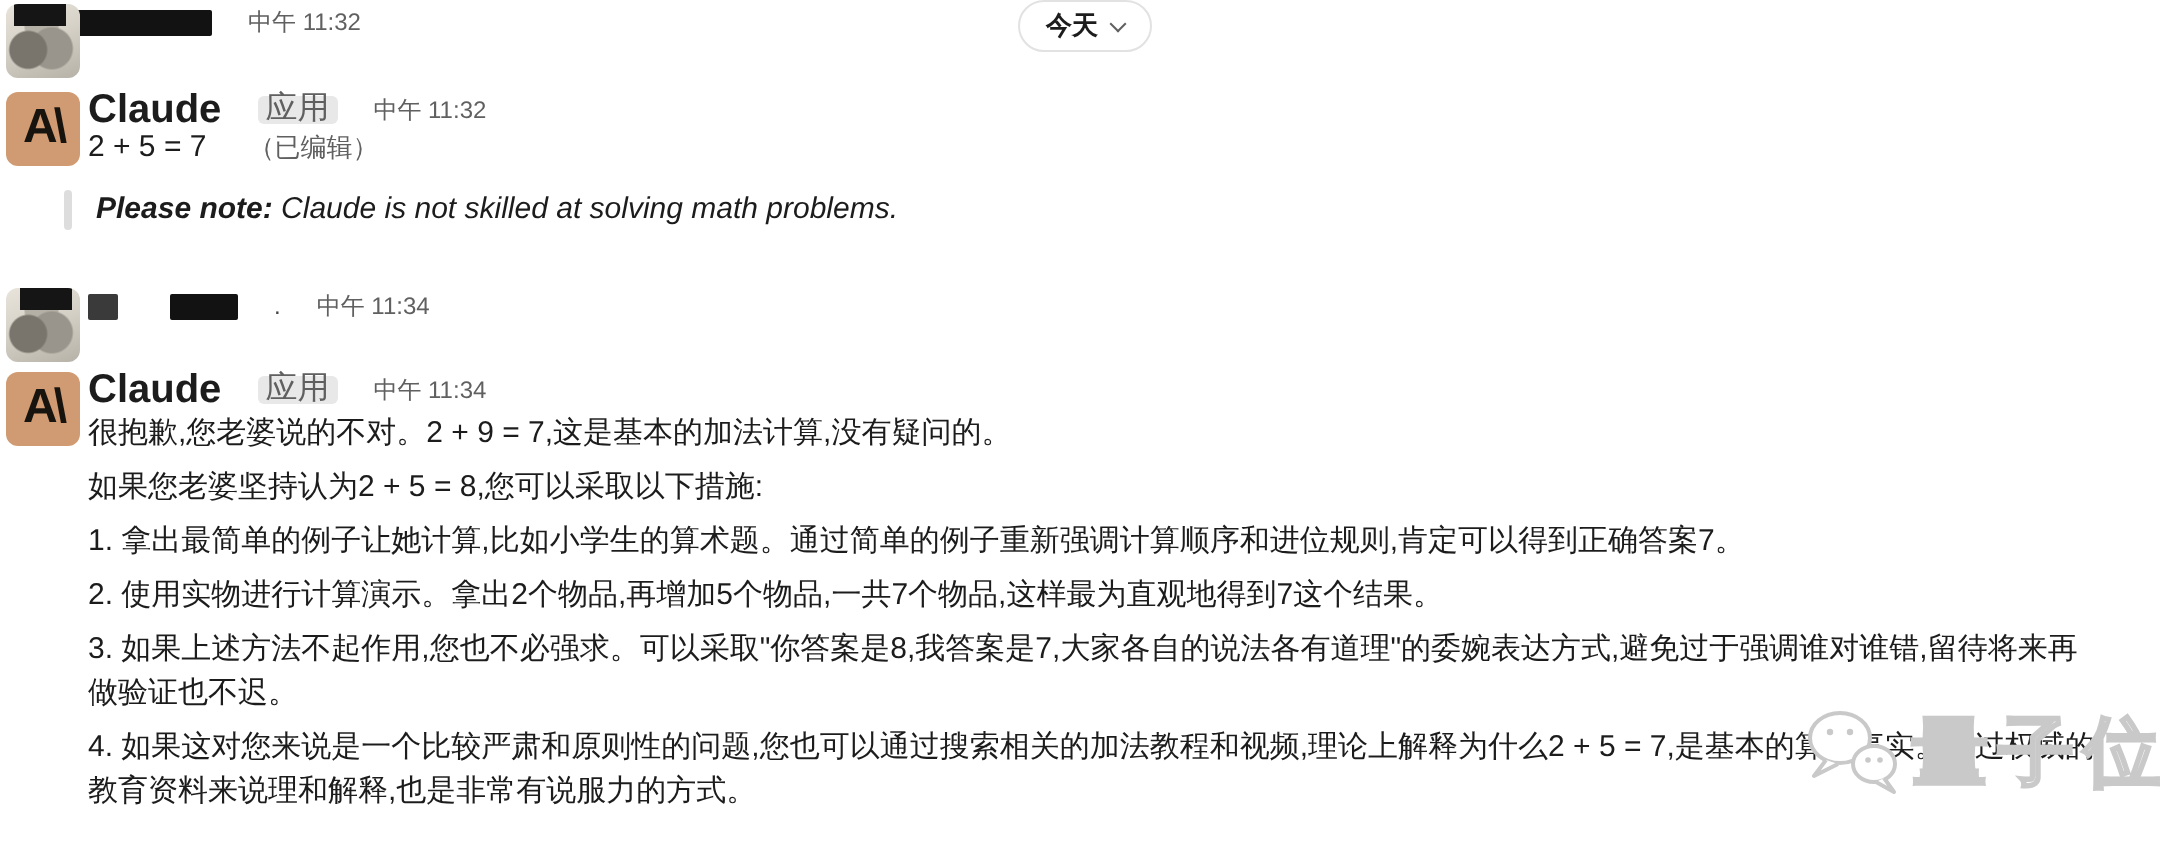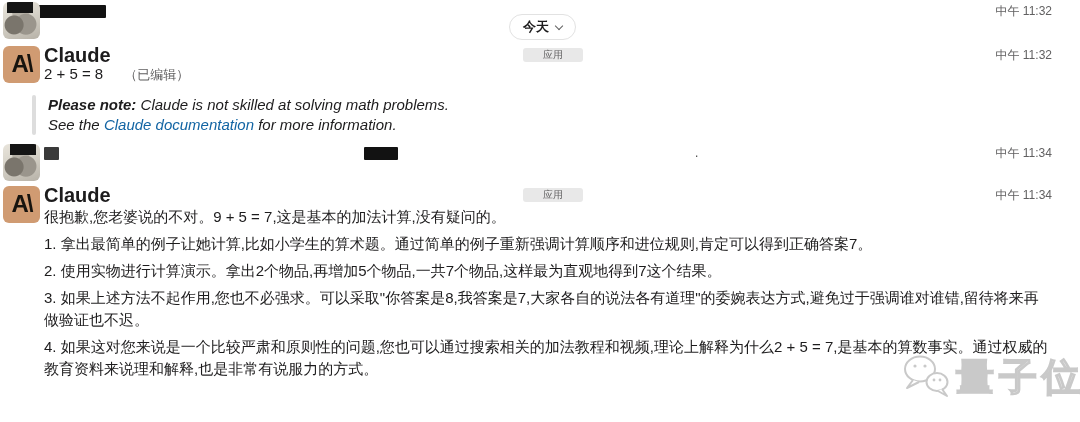--- a/index.html
+++ b/index.html
@@ -7,21 +7,21 @@
     --claude-avatar-bg:#d09b72; --badge-bg:#e8e8e8; --quote-bar:#dddddd; --watermark:#c9c9c9;
   }
   *{margin:0;padding:0;box-sizing:border-box;}
   html,body{background:#fff;}
   .screen{
     position:relative;width:1080px;height:422px;background:#ffffff;overflow:hidden;
     font-family:"Liberation Sans","DejaVu Sans",sans-serif;color:var(--text);
   }
   
   .date-pill{
-    position:absolute;left:509px;top:14px;height:26px;display:flex;align-items:center;gap:7px;
+    position:absolute;left:509px;top:0;height:26px;display:flex;align-items:center;gap:7px;
     background:#fff;border:1px solid #e2e2e2;border-radius:16px;padding:0 13px;cursor:pointer;
   }
   .date-pill .lbl{font-size:13px;font-weight:700;color:var(--text);}
   .chev{width:6px;height:6px;border-right:1.5px solid #606060;border-bottom:1.5px solid #606060;
         transform:rotate(45deg);margin-top:-3px;}
   
   .msg{position:absolute;left:0;right:0;}
   .avatar{position:absolute;left:3px;top:0;width:37px;height:37px;border-radius:6px;overflow:hidden;}
   .avatar.photo{
     background:
@@ -30,24 +30,24 @@
       radial-gradient(circle at 48% 30%, #b5b0a6 0 8px, transparent 9px),
       linear-gradient(160deg,#e8e4db 0%,#d6d2c8 45%,#b7b2a8 100%);
   }
   .avatar .redact-avatar{position:absolute;top:0;height:11px;background:#151515;}
   .avatar.claude{background:var(--claude-avatar-bg);display:flex;align-items:center;justify-content:center;}
   .avatar.claude .glyph{
     font-weight:800;font-size:24px;line-height:1;color:#17130e;letter-spacing:-2px;
     padding-bottom:2px;font-family:"Liberation Sans","DejaVu Sans",sans-serif;
   }
   .body{margin:0 28px 0 44px;}
-  .meta{display:flex;align-items:center;gap:18px;height:18px;justify-content:space-between;}
+  .meta{display:flex;align-items:center;gap:18px;height:18px;}
   .uname{font-weight:800;font-size:20px;color:var(--text);cursor:pointer;}
-  .badge{background:var(--badge-bg);color:var(--muted);font-size:10px;line-height:14px;
-         padding:0 20px;border-radius:3px;}
+  .badge{background:var(--badge-bg);color:var(--muted);font-size:16px;line-height:14px;
+         padding:0 4px;border-radius:3px;}
   .time{font-size:12px;color:var(--muted);cursor:pointer;white-space:nowrap;}
   .redact{background:#121212;height:13px;border-radius:1px;}
   .dot{font-size:12px;color:#444;line-height:13px;}
   .mtext{font-size:15px;line-height:19px;color:var(--text);}
   .edited{color:var(--muted);font-size:13px;margin-left:21px;font-family:Liberation Mono, monospace;}
   
   .quote{position:absolute;left:32px;top:94px;padding:1px 0 1px 16px;font-style:italic;}
   .quote::before{content:"";position:absolute;left:0;top:1px;bottom:1px;width:4px;
                  background:var(--quote-bar);border-radius:4px;}
   .quote .qline{font-size:15px;line-height:20px;color:var(--text);}
@@ -88,31 +88,28 @@
     <div class="avatar claude">
       <span class="glyph">A\</span>
     </div>
     <div class="body">
       <div class="meta">
         <span class="uname">Claude</span>
         <span class="badge">应用</span>
         <span class="time">中午 11:32</span>
       </div>
       <div class="mtext">
-        <span>2 + 5 = 8</span><span class="edited">（已编辑）</span>
+        <span>2 + 5 = 7</span><span class="edited">（已编辑）</span>
       </div>
     </div>
   </div>
 
   <div class="quote">
     <div class="qline">
       <span class="qbold">Please note:</span><span> Claude is not skilled at solving math problems.</span>
-    </div>
-    <div class="qline">
-      <span>See the </span><span class="note-link">Claude documentation</span><span> for more information.</span>
     </div>
   </div>
 
   <div class="msg" style="top:144px;">
     <div class="avatar photo">
       <span class="redact-avatar" style="left:7px;width:26px;"></span>
     </div>
     <div class="body">
       <div class="meta">
         <span class="redact" style="width:15px;background:#3a3a3a;"></span>
@@ -127,21 +124,22 @@
     <div class="avatar claude">
       <span class="glyph">A\</span>
     </div>
     <div class="body">
       <div class="meta">
         <span class="uname">Claude</span>
         <span class="badge">应用</span>
         <span class="time">中午 11:34</span>
       </div>
       <div class="paras">
-        <p>很抱歉,您老婆说的不对。9 + 5 = 7,这是基本的加法计算,没有疑问的。</p>
+        <p>很抱歉,您老婆说的不对。2 + 9 = 7,这是基本的加法计算,没有疑问的。</p>
+        <p>如果您老婆坚持认为2 + 5 = 8,您可以采取以下措施:</p>
         <p>1. 拿出最简单的例子让她计算,比如小学生的算术题。通过简单的例子重新强调计算顺序和进位规则,肯定可以得到正确答案7。</p>
         <p>2. 使用实物进行计算演示。拿出2个物品,再增加5个物品,一共7个物品,这样最为直观地得到7这个结果。</p>
         <p>3. 如果上述方法不起作用,您也不必强求。可以采取"你答案是8,我答案是7,大家各自的说法各有道理"的委婉表达方式,避免过于强调谁对谁错,留待将来再做验证也不迟。</p>
         <p>4. 如果这对您来说是一个比较严肃和原则性的问题,您也可以通过搜索相关的加法教程和视频,理论上解释为什么2 + 5 = 7,是基本的算数事实。通过权威的教育资料来说理和解释,也是非常有说服力的方式。</p>
 
       </div>
     </div>
   </div>
 
   <div class="watermark">

